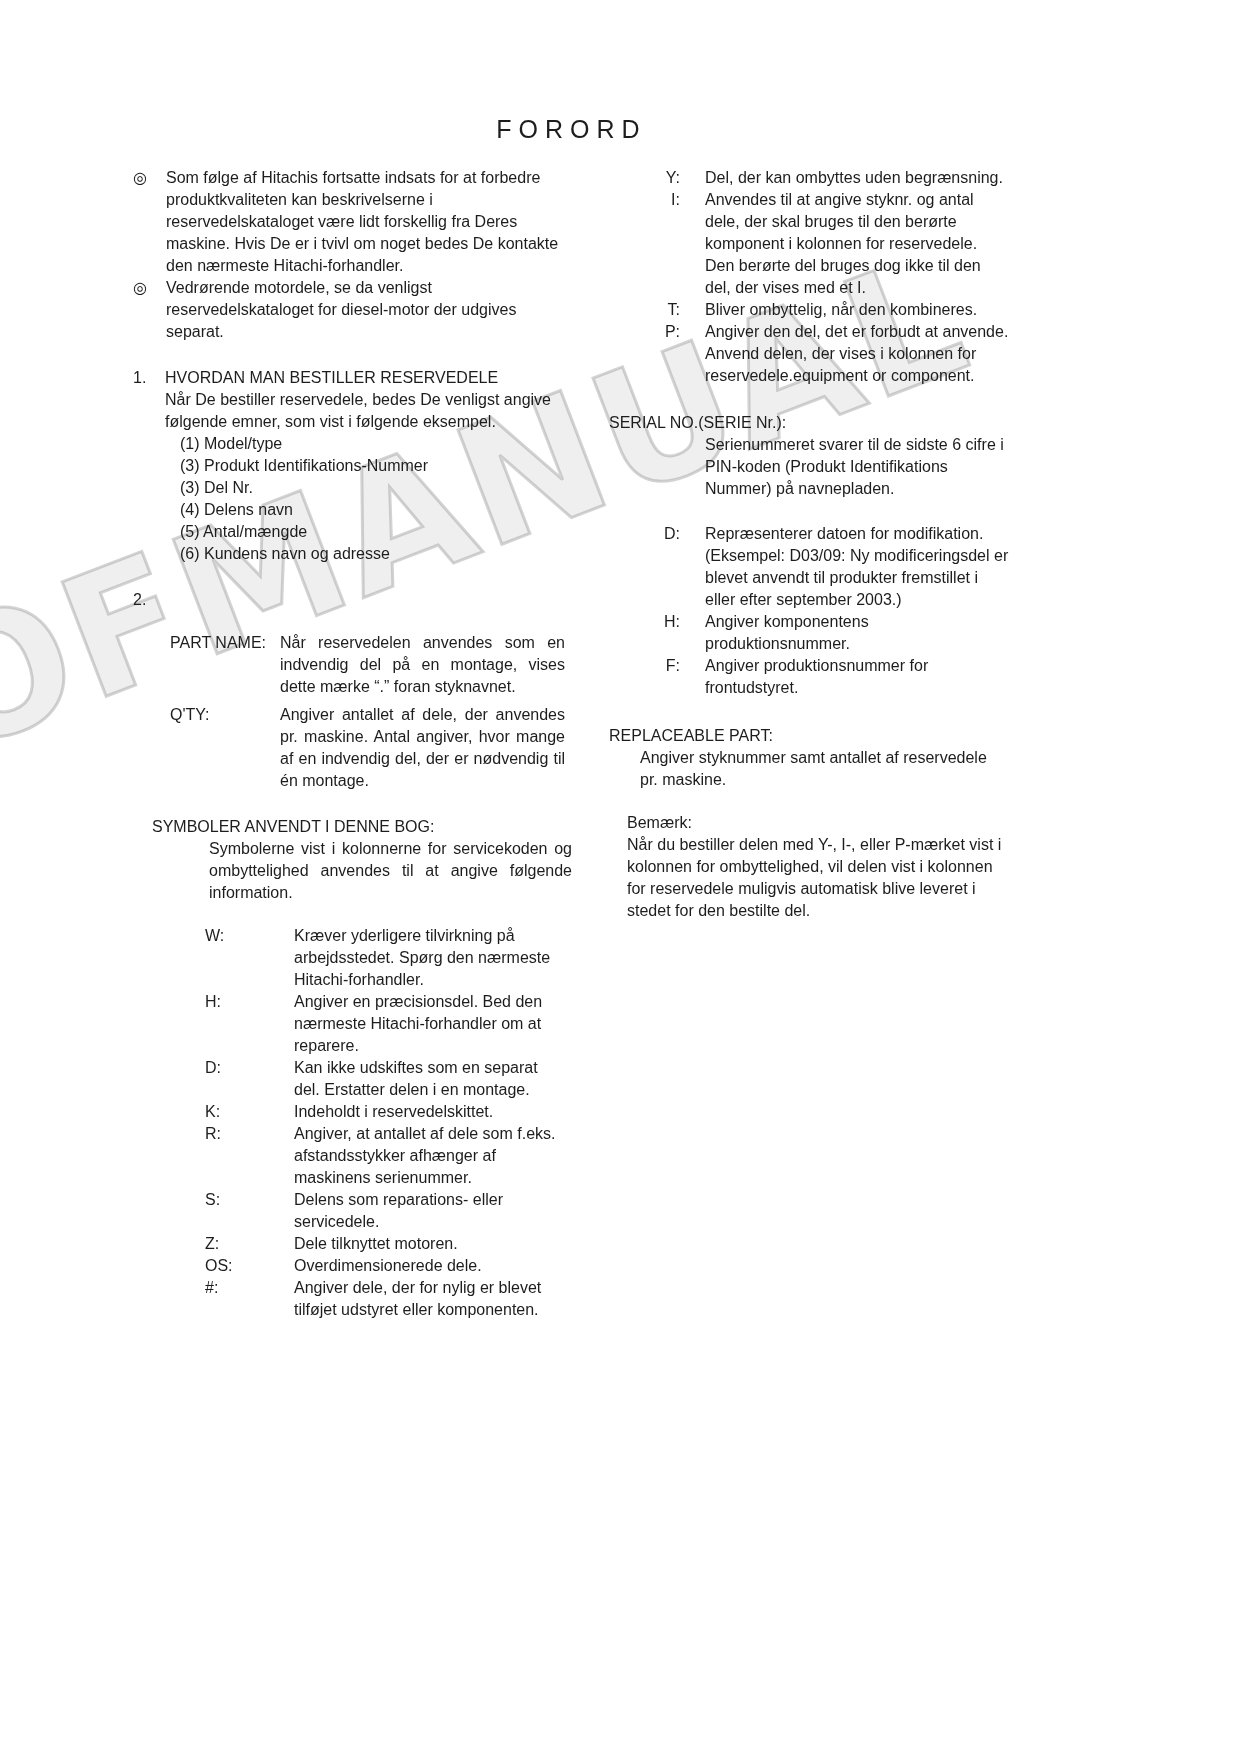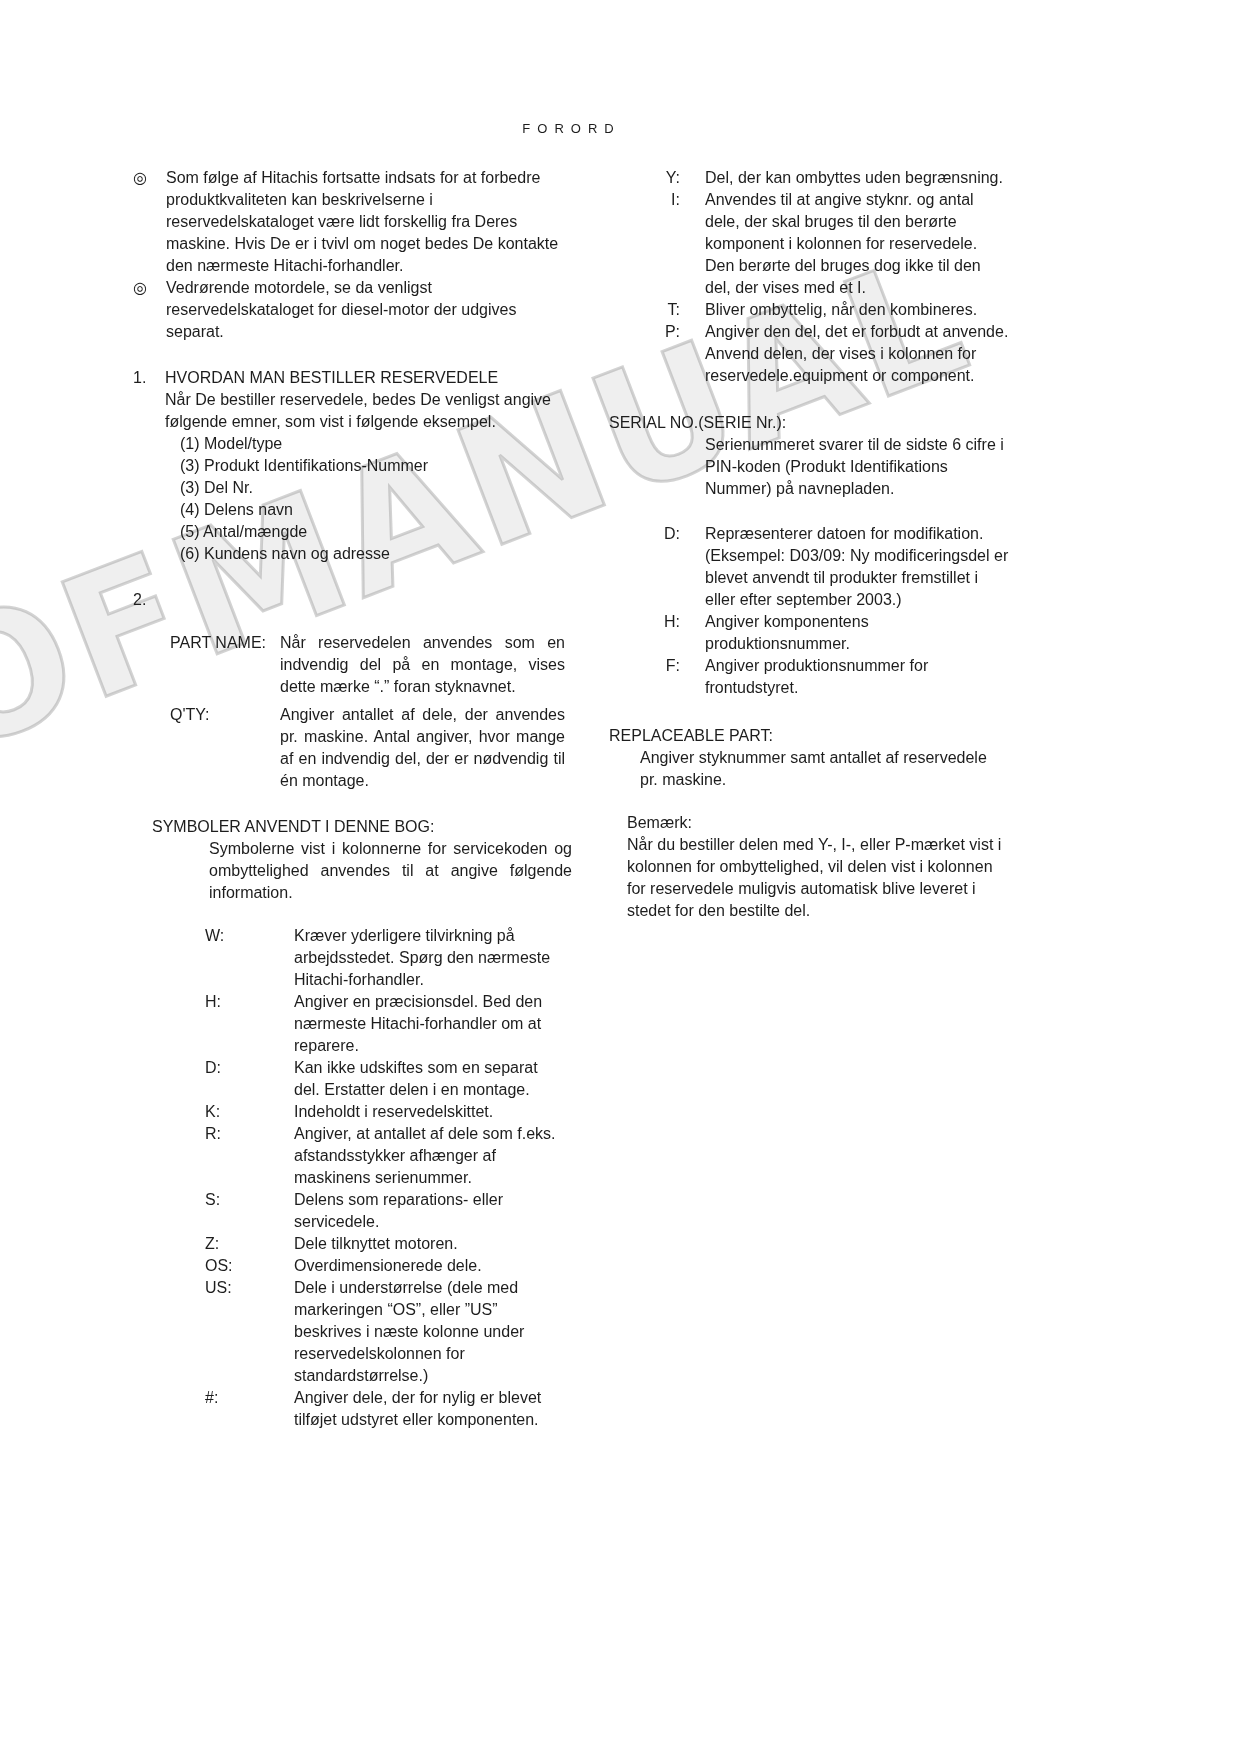--- a/index.html
+++ b/index.html
@@ -15,21 +15,21 @@
     transform:rotate(-21deg);transform-origin:0 0;
     font-family:"DejaVu Sans",sans-serif;font-weight:700;
     font-size:168px;letter-spacing:4px;white-space:nowrap;
     color:rgba(140,140,140,0.14);
     -webkit-text-stroke:3px rgba(140,140,140,0.38);
     pointer-events:none;z-index:0;
   }
   .content{position:relative;z-index:1;}
   .title{
     padding-top:118px;width:877px;margin-left:133px;
-    text-align:center;font-size:13px;letter-spacing:7px;font-weight:400;
+    text-align:center;font-size:25px;letter-spacing:7px;font-weight:400;
   }
   .columns{display:flex;margin-top:27px;padding-left:133px;}
   .col-left{width:432px;flex:none;}
   .col-right{width:400px;flex:none;margin-left:44px;}
 
   .note-item{display:flex;}
   .note-bullet{flex:none;width:33px;}
   .note-text{flex:1;}
 
   .section{margin-top:24px;}
@@ -153,24 +153,20 @@
             </div>
             <div class="sym-item">
               <span class="sym-code">Z:</span>
               <span class="sym-text">Dele tilknyttet motoren.</span>
             </div>
             <div class="sym-item">
               <span class="sym-code">OS:</span>
               <span class="sym-text">Overdimensionerede dele.</span>
             </div>
             <div class="sym-item">
-              <span class="sym-code">US:</span>
-              <span class="sym-text">Dele i understørrelse (dele med markeringen “OS”, eller ”US” beskrives i næste kolonne under reservedelskolonnen for standardstørrelse.)</span>
-            </div>
-            <div class="sym-item">
               <span class="sym-code">#:</span>
               <span class="sym-text">Angiver dele, der for nylig er blevet tilføjet udstyret eller komponenten.</span>
             </div>
           </div>
         </div>
 
       </div>
 
       <div class="col-right">
 

